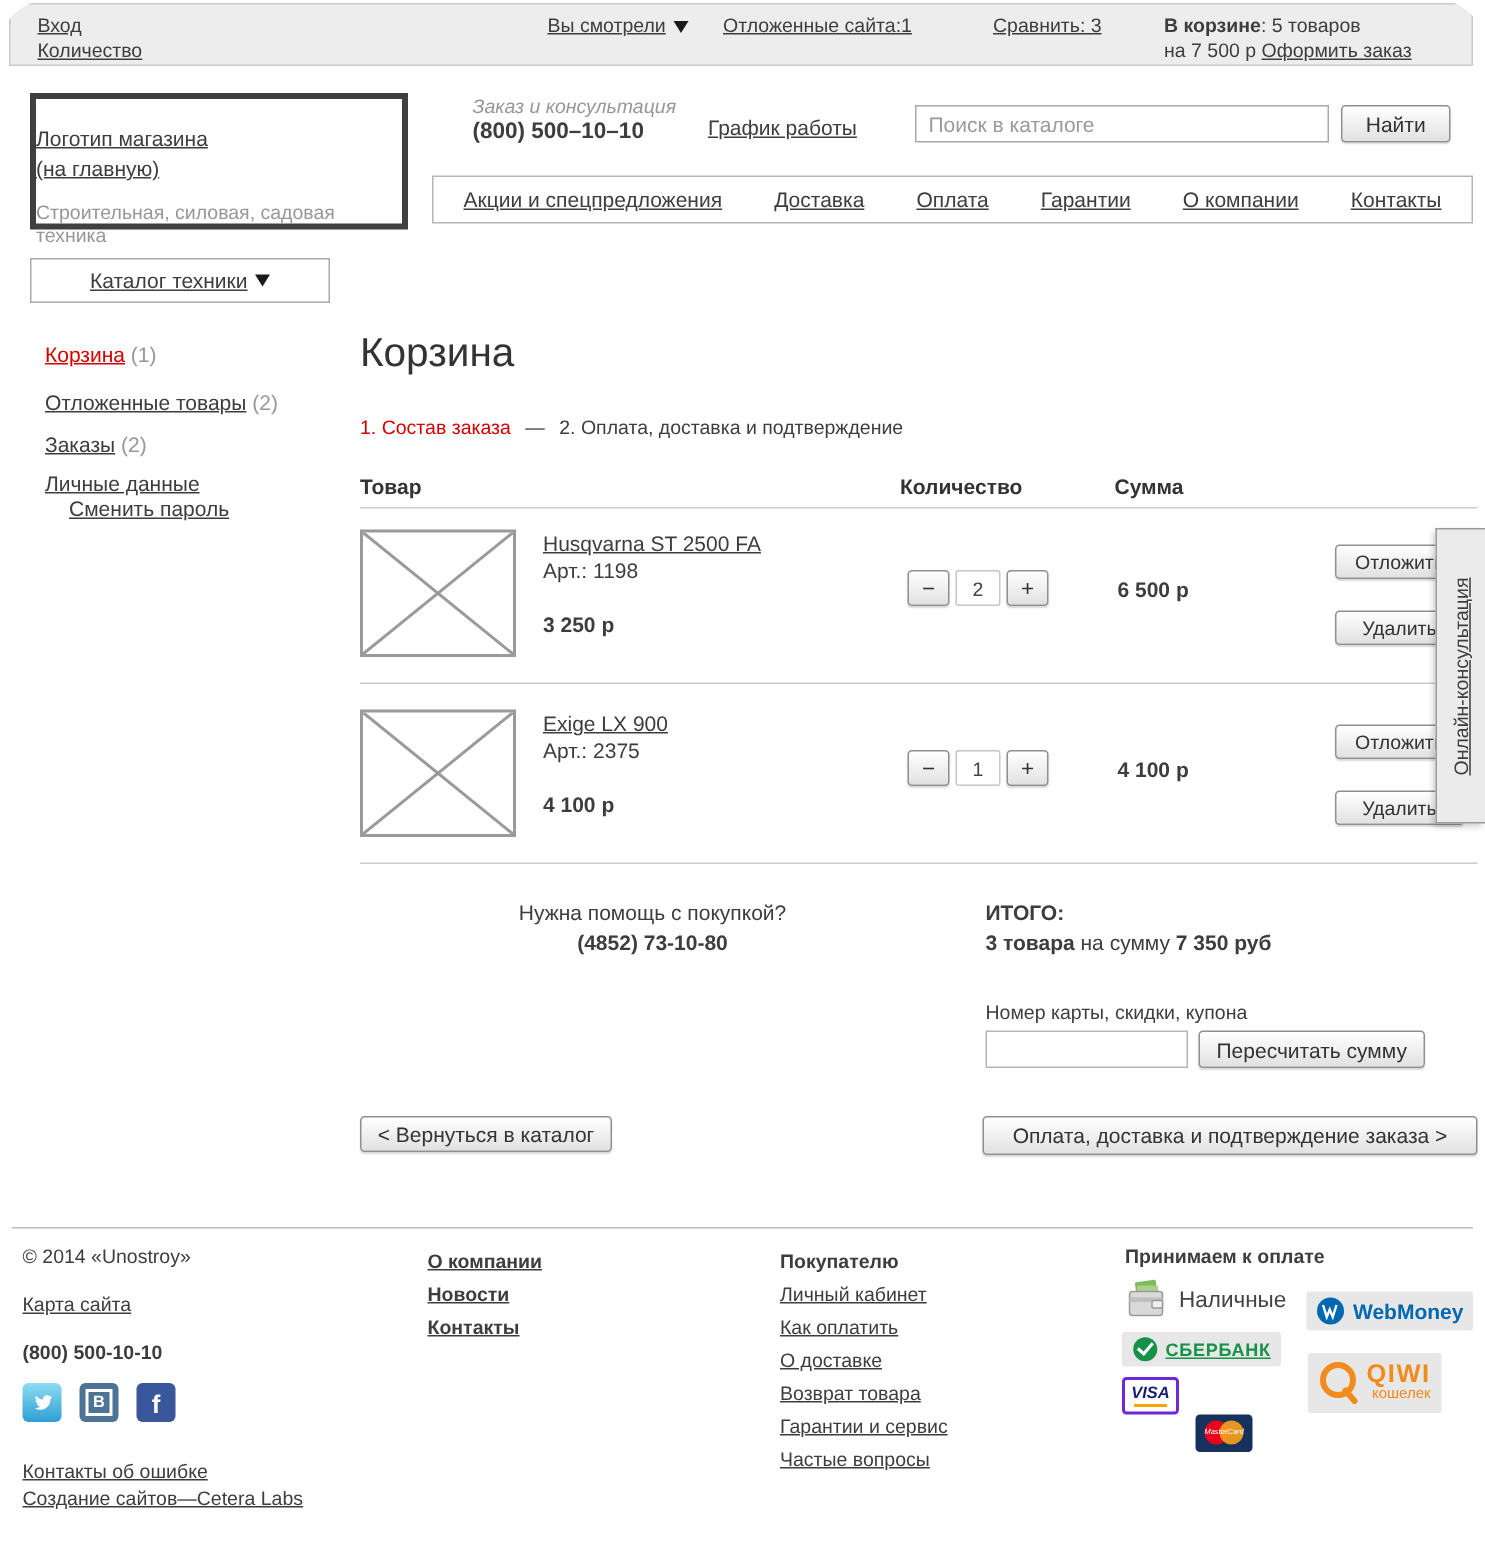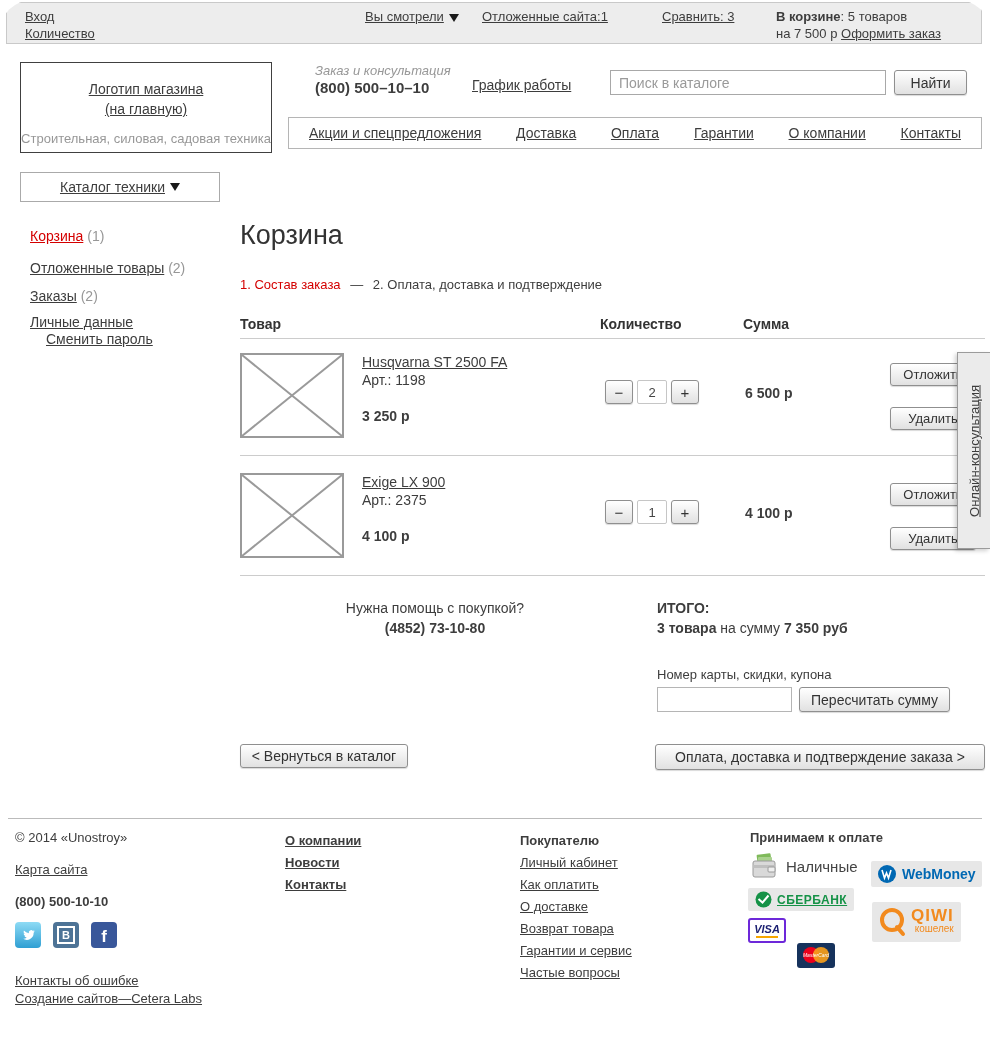--- a/index.html
+++ b/index.html
@@ -11,21 +11,21 @@
   .muted { color:#979797; }
   .red { color:#d40000; }
   .fs13 { font-size:13px; }
   .fs14 { font-size:14px; }
 
   
   .topbar { left:6px; top:2px; width:976px; height:42px; background:#ededed; border:1px solid #c9c9c9; font-size:13px; }
   .tri { display:inline-block; width:0; height:0; border-left:5px solid transparent; border-right:5px solid transparent; border-top:8px solid #1a1a1a; margin-left:5px; vertical-align:middle; }
 
   
-  .logo-box { left:20px; top:62px; width:252px; height:91px; border:1px solid #404040; text-align:center; font-size:14px; }
+  .logo-box { left:20px; top:62px; width:252px; height:91px; border:4px solid #404040; text-align:left; font-size:14px; }
   .nav-box { left:288px; top:117px; width:694px; height:32px; border:1px solid #b5b5b5; display:flex; align-items:center; justify-content:space-between; padding:0 20px; font-size:14px; }
   .search-input { left:610px; top:70px; width:276px; height:25px; border:1px solid #a8a8a8; padding:0 8px; font-size:14px; color:#333; font-family:inherit; }
   .search-input::placeholder { color:#9a9a9a; }
   .btn { display:inline-flex; align-items:center; justify-content:center; border:1px solid #8f8f8f; border-radius:3px; background:linear-gradient(#ffffff,#e1e1e1); color:#333; font-size:14px; cursor:pointer; box-shadow:0 1px 1px rgba(0,0,0,.15); font-family:inherit; white-space:nowrap; }
 
   
   .catalog-btn { left:20px; top:172px; width:200px; height:30px; border:1px solid #aaa; display:flex; align-items:center; justify-content:center; font-size:14px; background:#fff; cursor:pointer; }
   .side-item { font-size:14px; }
 
   

